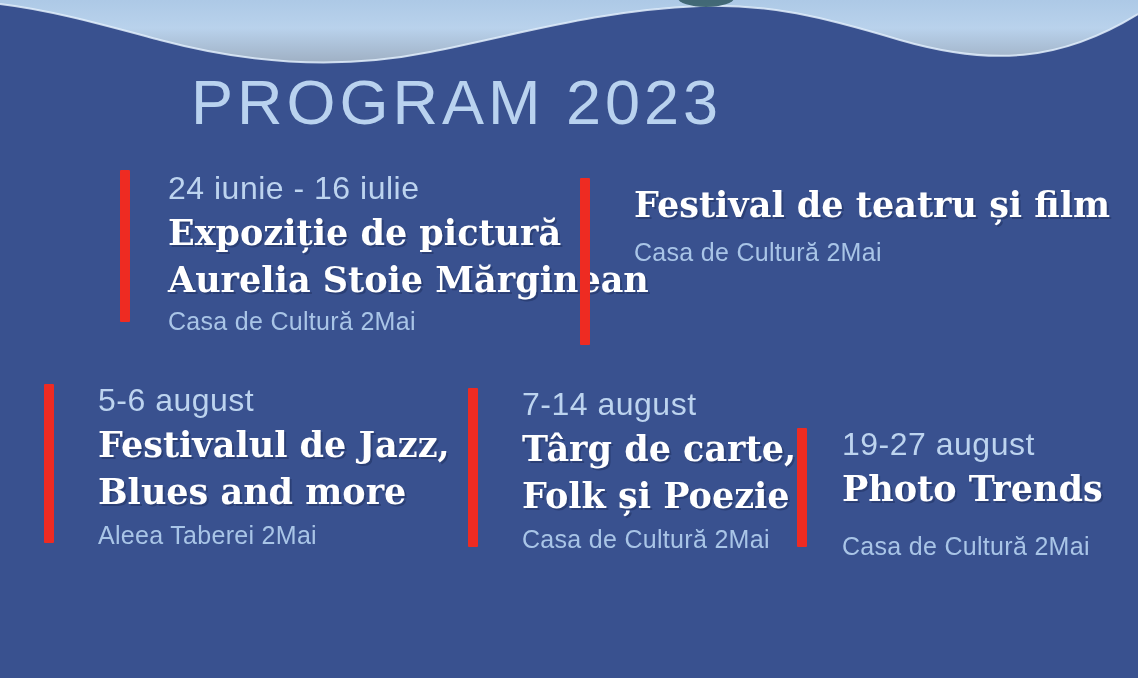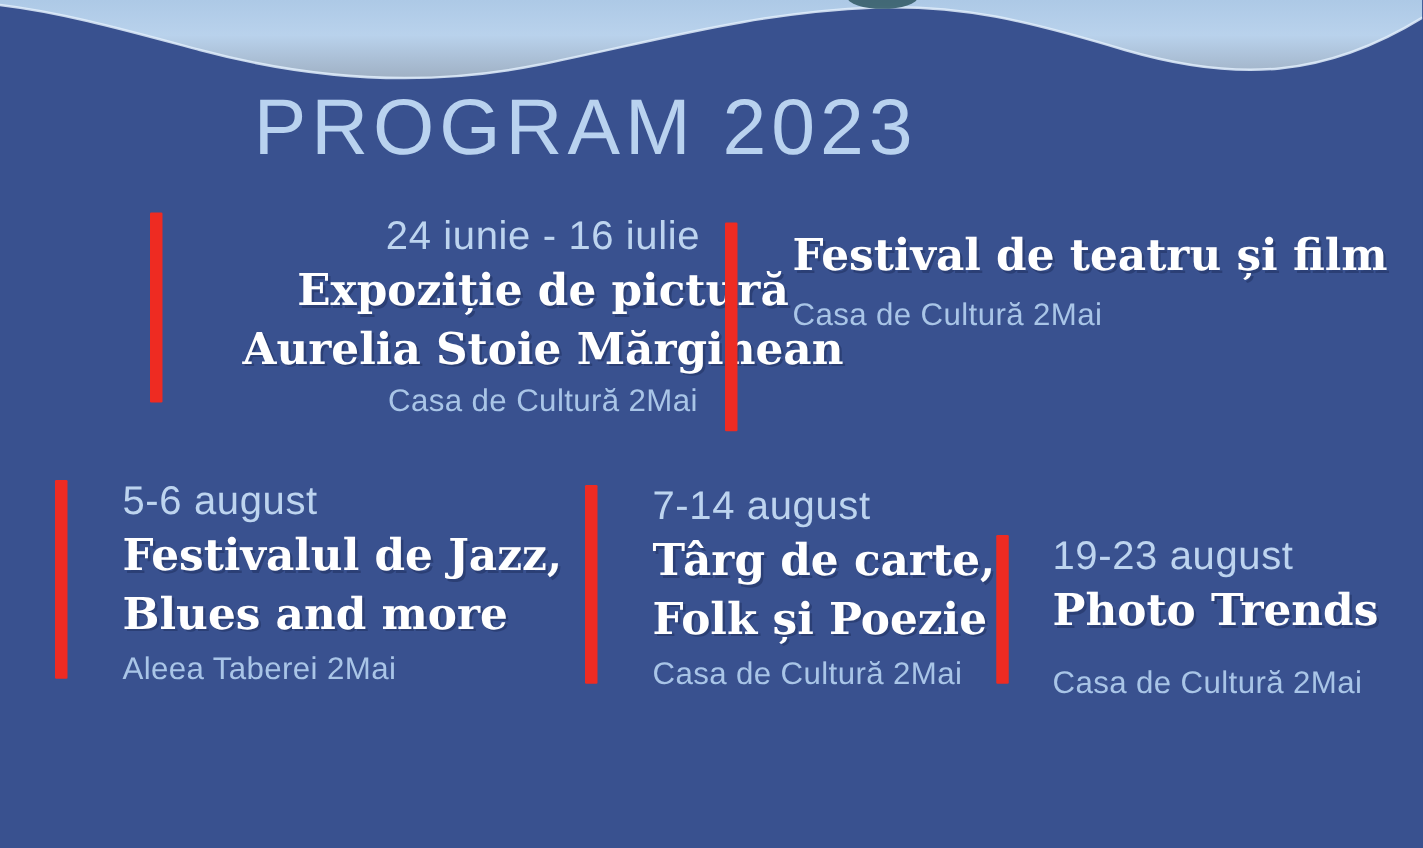--- a/index.html
+++ b/index.html
@@ -30,21 +30,21 @@
   }
   .wave-wrap svg {
     display: block;
     width: 1138px;
     height: 72px;
   }
 
   
   .page-title {
     position: absolute;
-    left: 16px;
+    left: 4px;
     top: 68px;
     width: 905px;
     text-align: center;
     font-family: "Liberation Sans", sans-serif;
     font-size: 63px;
     font-weight: 300;
     letter-spacing: 4px;
     color: #b9d2ef;
     line-height: 1.1;
     white-space: nowrap;
@@ -90,21 +90,21 @@
     font-weight: 400;
     font-size: 25px;
     letter-spacing: 0.3px;
     line-height: 1.1;
     white-space: nowrap;
   }
 
   
   #event-1 { left: 120px; top: 170px; }
   #event-1 .bar { height: 152px; }
-  #event-1 .body { padding-left: 74px; text-align: center; }
+  #event-1 .body { padding-left: 48px; }
   #event-1 .ev-date { margin-top: 2px; }
   #event-1 .ev-title { margin-top: 6px; }
   #event-1 .ev-venue { margin-top: 8px; }
 
   #event-2 { left: 580px; top: 178px; }
   #event-2 .bar { height: 167px; }
   #event-2 .body { padding-left: 54px; }
   #event-2 .ev-date { margin-top: 2px; }
   #event-2 .ev-title { margin-top: 6px; }
   #event-2 .ev-venue { margin-top: 14px; }
@@ -189,19 +189,19 @@
       <div class="ev-date">7-14 august</div>
       <div class="ev-title">Târg de carte,</div>
       <div class="ev-title">Folk și Poezie</div>
       <div class="ev-venue">Casa de Cultură 2Mai</div>
     </div>
   </div>
 
   <div class="event" id="event-5">
     <div class="bar"></div>
     <div class="body">
-      <div class="ev-date">19-23 august</div>
+      <div class="ev-date">19-27 august</div>
       <div class="ev-title">Photo Trends</div>
       <div class="ev-venue">Casa  de Cultură 2Mai</div>
     </div>
   </div>
 
 </div>
 
 </body></html>

